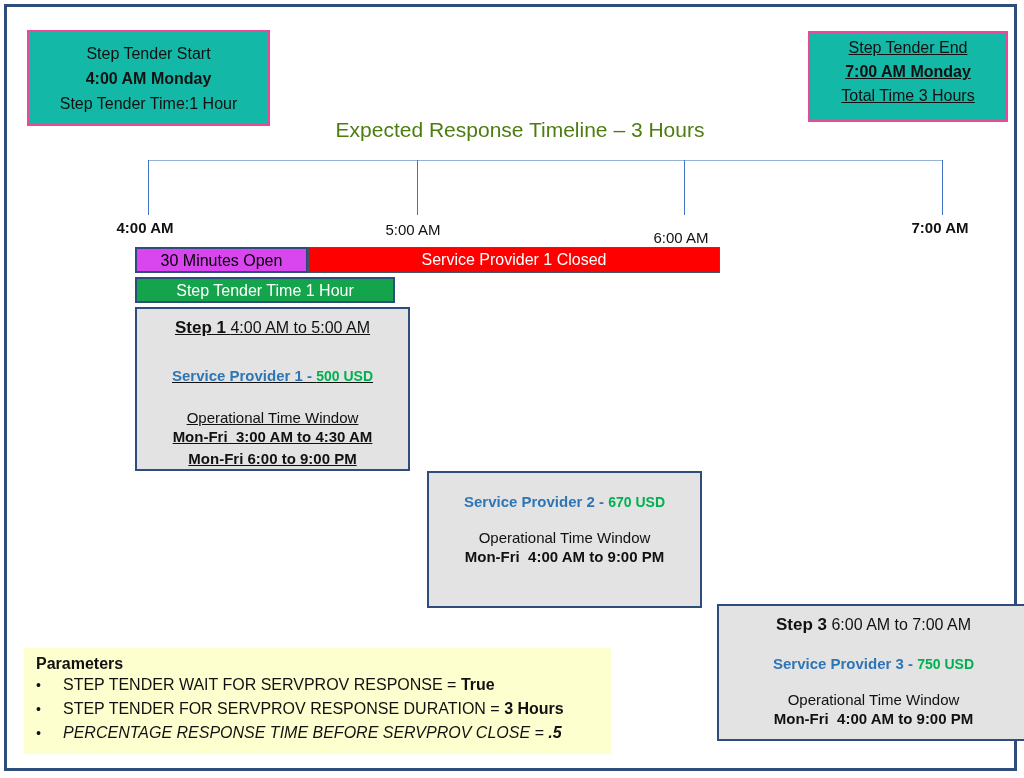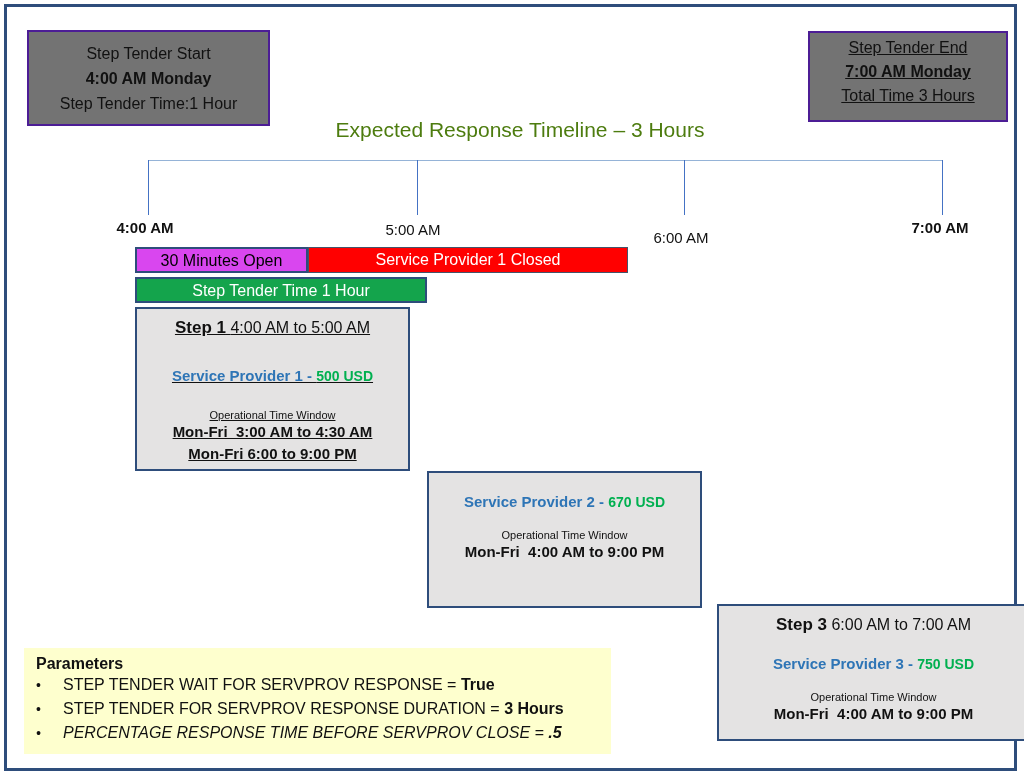--- a/index.html
+++ b/index.html
@@ -20,22 +20,22 @@
     position: absolute;
     left: 4px; top: 4px;
     width: 1007px; height: 761px;
     border: 3px solid #2E4D7B;
   }
   .b { font-weight: bold; }
 
   
   .note {
     position: absolute;
-    background: #737373;
-    border: 2px solid #4c1d95;
+    background: #14b8a6;
+    border: 2px solid #ec4899;
     text-align: center;
     font-size: 16px;
     line-height: 25px;
     box-sizing: border-box;
   }
   .note-start { left: 27px; top: 30px; width: 243px; height: 96px; padding-top: 9px; }
   .note-end   { left: 808px; top: 31px; width: 200px; height: 91px; padding-top: 3px; line-height: 24px; text-decoration: underline; }
 
   .title {
     position: absolute;
@@ -81,28 +81,28 @@
     font-size: 16px;
     line-height: 23px;
   }
   .bar-open {
     left: 135px; top: 247px; width: 173px;
     background: #d946ef;
     border: 2px solid #2E4D7B;
     color: #000000;
   }
   .bar-closed {
-    left: 308px; top: 247px; width: 320px;
+    left: 308px; top: 247px; width: 412px;
     background: #FF0000;
     border: 1px solid #44546A;
     color: #ffffff;
     line-height: 24px;
   }
   .bar-tender {
-    left: 135px; top: 277px; width: 292px;
+    left: 135px; top: 277px; width: 260px;
     background: #14A44C;
     border: 2px solid #2E4D7B;
     color: #ffffff;
   }
 
   
   .step {
     position: absolute;
     background: #E4E3E3;
     border: 2px solid #2E4D7B;
@@ -113,21 +113,21 @@
   .step-2 { left: 427px; top: 471px; width: 275px; height: 137px; }
   .step-3 { left: 717px; top: 604px; width: 313px; height: 137px; }
 
   .step-title { font-size: 16px; margin-top: 9px; }
   .step-title .step-name { font-weight: bold; font-size: 17px; }
   .provider-line { font-size: 15px; font-weight: bold; color: #2E75B6; }
   .price { font-size: 14px; color: #00B050; }
   .step-1 .provider-line { margin-top: 29px; }
   .step-2 .provider-line,
   .step-3 .provider-line { margin-top: 20px; }
-  .window-title { font-size: 11px; }
+  .window-title { font-size: 15px; }
   .step-1 .window-title { margin-top: 25px; }
   .step-2 .window-title,
   .step-3 .window-title { margin-top: 19px; }
   .window-line { font-size: 15px; font-weight: bold; line-height: 22px; white-space: pre; }
 
   
   .params {
     position: absolute;
     left: 24px; top: 648px; width: 587px; height: 106px;
     background: #FEFFCE;

